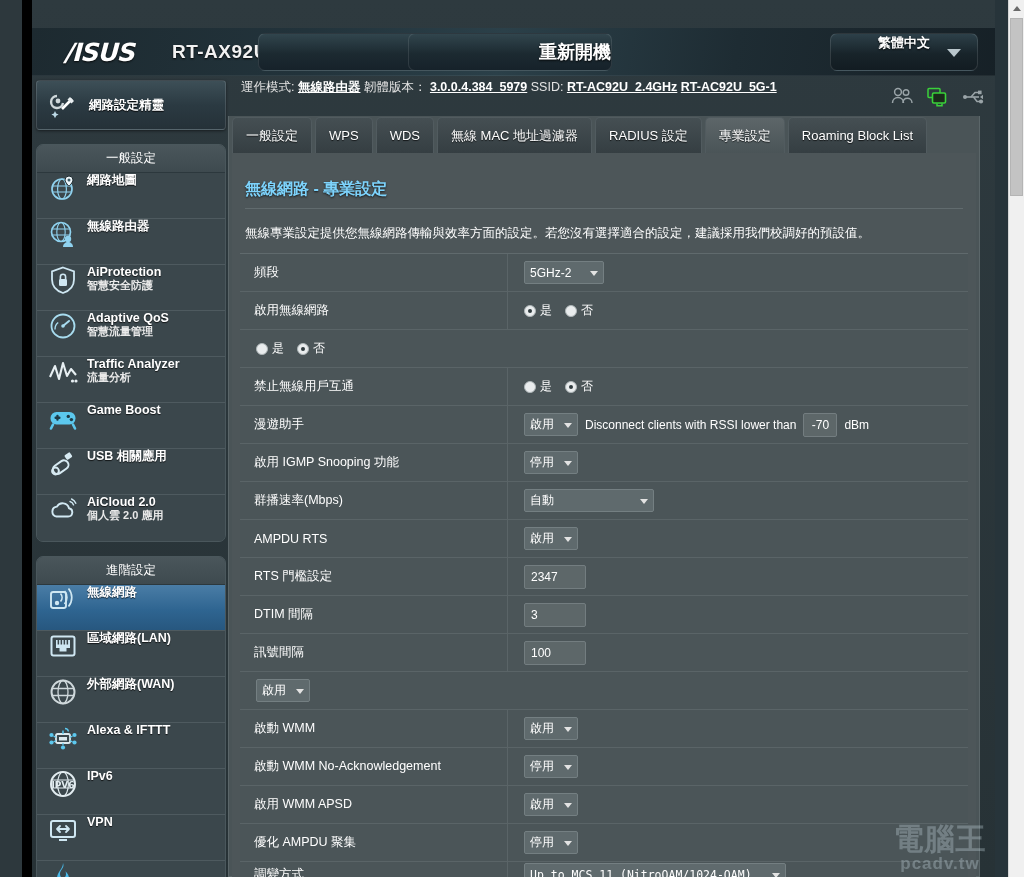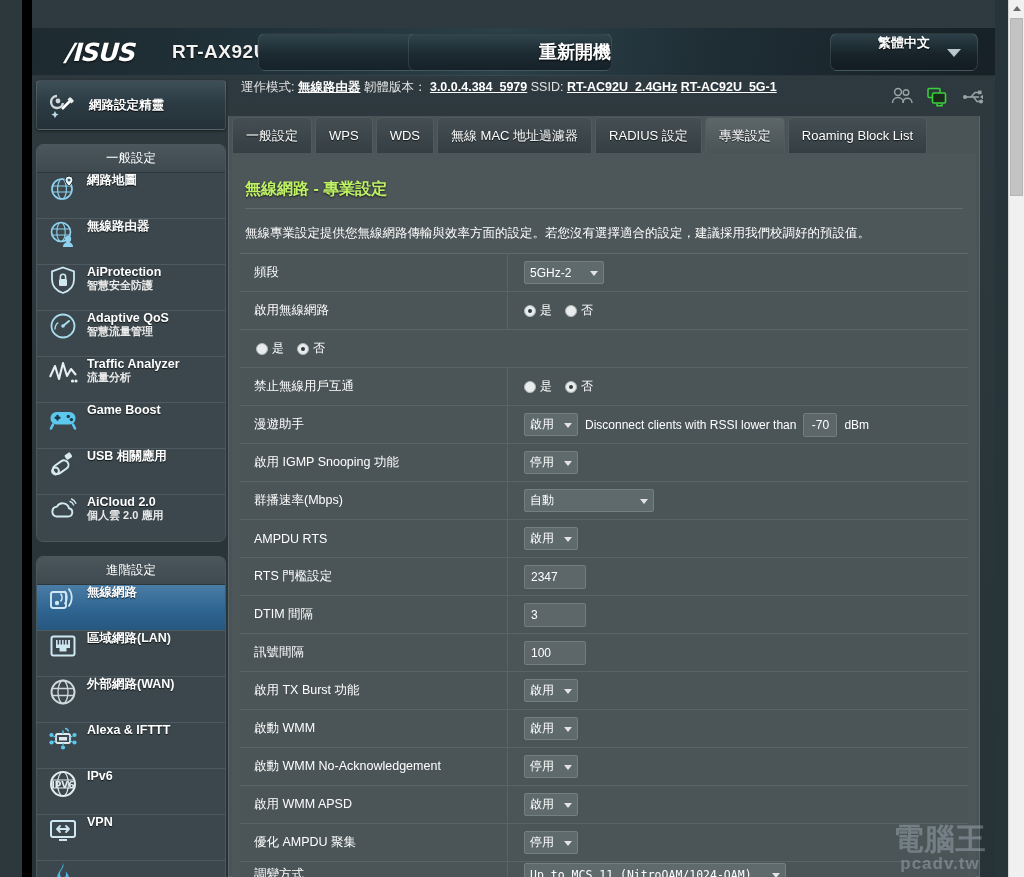--- a/index.html
+++ b/index.html
@@ -308,21 +308,21 @@
     width: 744px; height: 724px;
     background: #4d5659;
     overflow: hidden;
   }
 
   .panel-title {
     position: absolute;
     left: 13px; top: 26px;
     font-size: 16px;
     font-weight: 700;
-    color: #bef264;
+    color: #7dd3fc;
     text-shadow: 0 1px 2px rgba(0,0,0,.7);
   }
   .panel-rule {
     position: absolute;
     left: 13px; top: 55px;
     width: 718px; height: 1px;
     background: #616b6e;
   }
   .panel-desc {
     position: absolute;
@@ -859,21 +859,20 @@
             <span class="txtbox">3</span>
           </div>
         </div>
         <div class="srow">
           <div class="slabel">訊號間隔</div>
           <div class="sval">
             <span class="txtbox">100</span>
           </div>
         </div>
         <div class="srow">
-          <div class="slabel">啟用 TX Burst 功能</div>
           <div class="sval">
             <span class="ddl ">
               <span class="ddl-text">啟用</span>
               <span class="ddl-caret"></span>
             </span>
           </div>
         </div>
         <div class="srow">
           <div class="slabel">啟動 WMM</div>
           <div class="sval">

